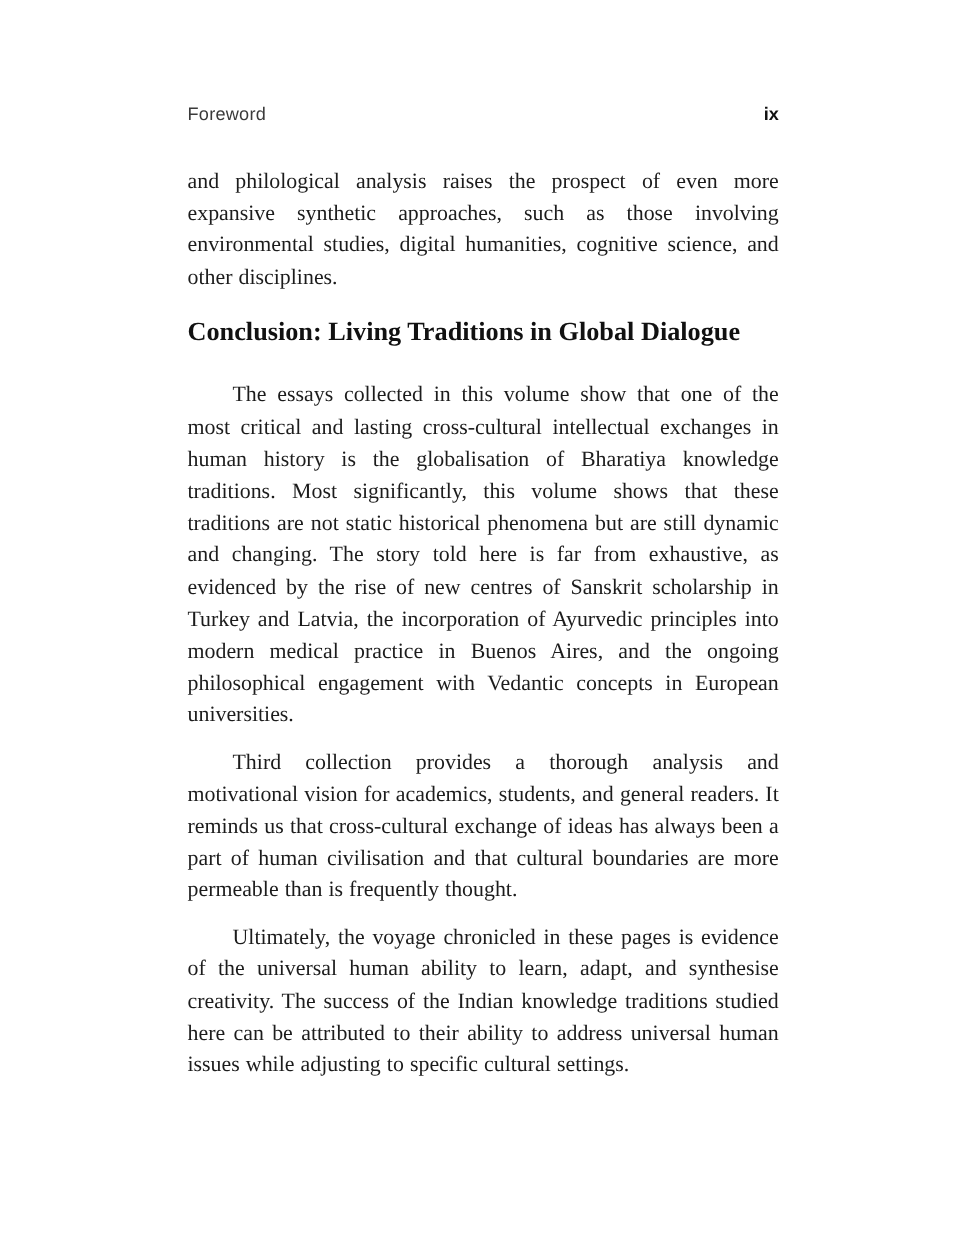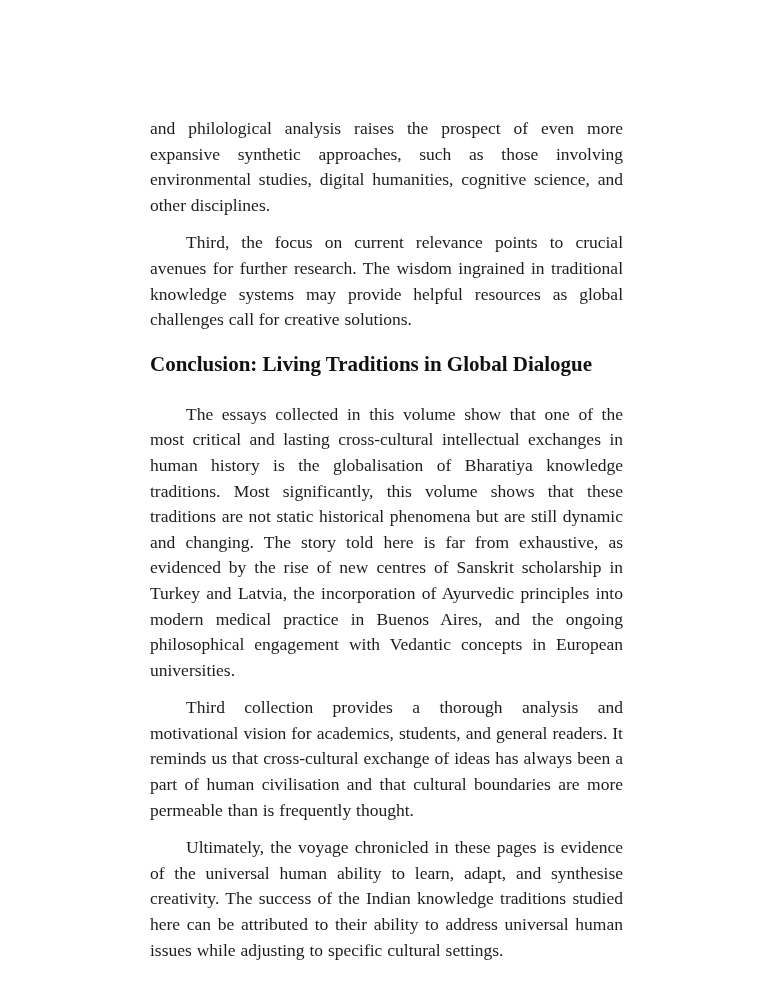--- a/index.html
+++ b/index.html
@@ -58,26 +58,29 @@
     color: #111111;
     margin: 19px 0 26px 0;
     text-align: left;
   }
 </style>
 </head>
 <body>
 
 <div class="page">
 
+  <header class="page-header">
+    <span class="running-title">Foreword</span>
+    <span class="page-number">ix</span>
+  </header>
 
   <main class="page-body">
 
     <p class="para no-indent">and philological analysis raises the prospect of even more expansive synthetic approaches, such as those involving environmental studies, digital humanities, cognitive science, and other disciplines.</p>
 
-    <p class="para">Third, the focus on current relevance points to crucial avenues for further research. The wisdom ingrained in traditional knowledge systems may provide helpful resources as global challenges call for creative solutions.</p>
 
     <h2 class="section-heading">Conclusion: Living Traditions in Global Dialogue</h2>
 
     <p class="para">The essays collected in this volume show that one of the most critical and lasting cross-cultural intellectual exchanges in human history is the globalisation of Bharatiya knowledge traditions. Most significantly, this volume shows that these traditions are not static historical phenomena but are still dynamic and changing. The story told here is far from exhaustive, as evidenced by the rise of new centres of Sanskrit scholarship in Turkey and Latvia, the incorporation of Ayurvedic principles into modern medical practice in Buenos Aires, and the ongoing philosophical engagement with Vedantic concepts in European universities.</p>
 
     <p class="para">Third collection provides a thorough analysis and motivational vision for academics, students, and general readers. It reminds us that cross-cultural exchange of ideas has always been a part of human civilisation and that cultural boundaries are more permeable than is frequently thought.</p>
 
     <p class="para">Ultimately, the voyage chronicled in these pages is evidence of the universal human ability to learn, adapt, and synthesise creativity. The success of the Indian knowledge traditions studied here can be attributed to their ability to address universal human issues while adjusting to specific cultural settings.</p>
 
   </main>

